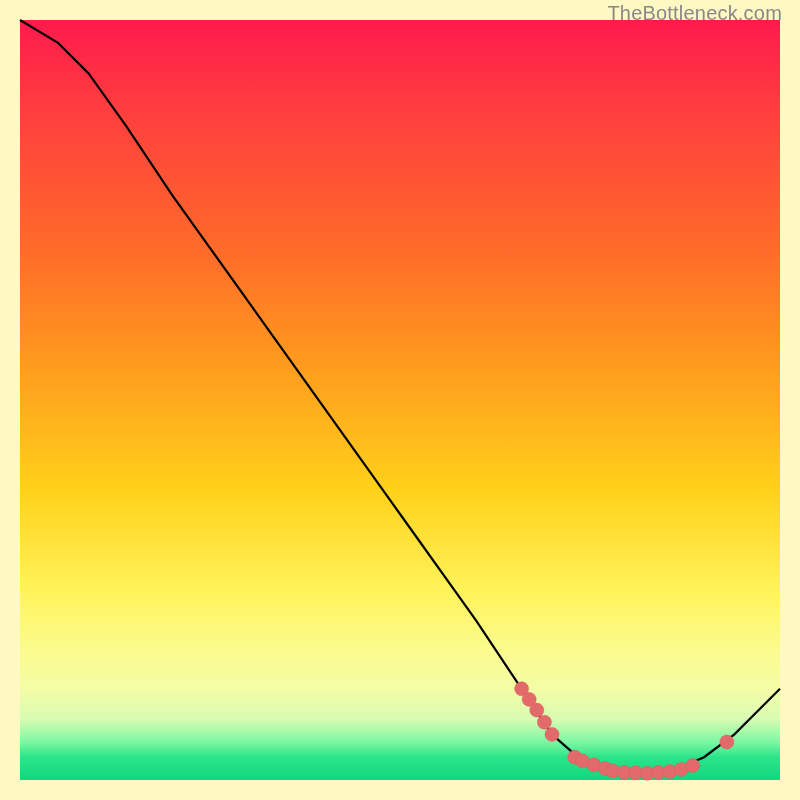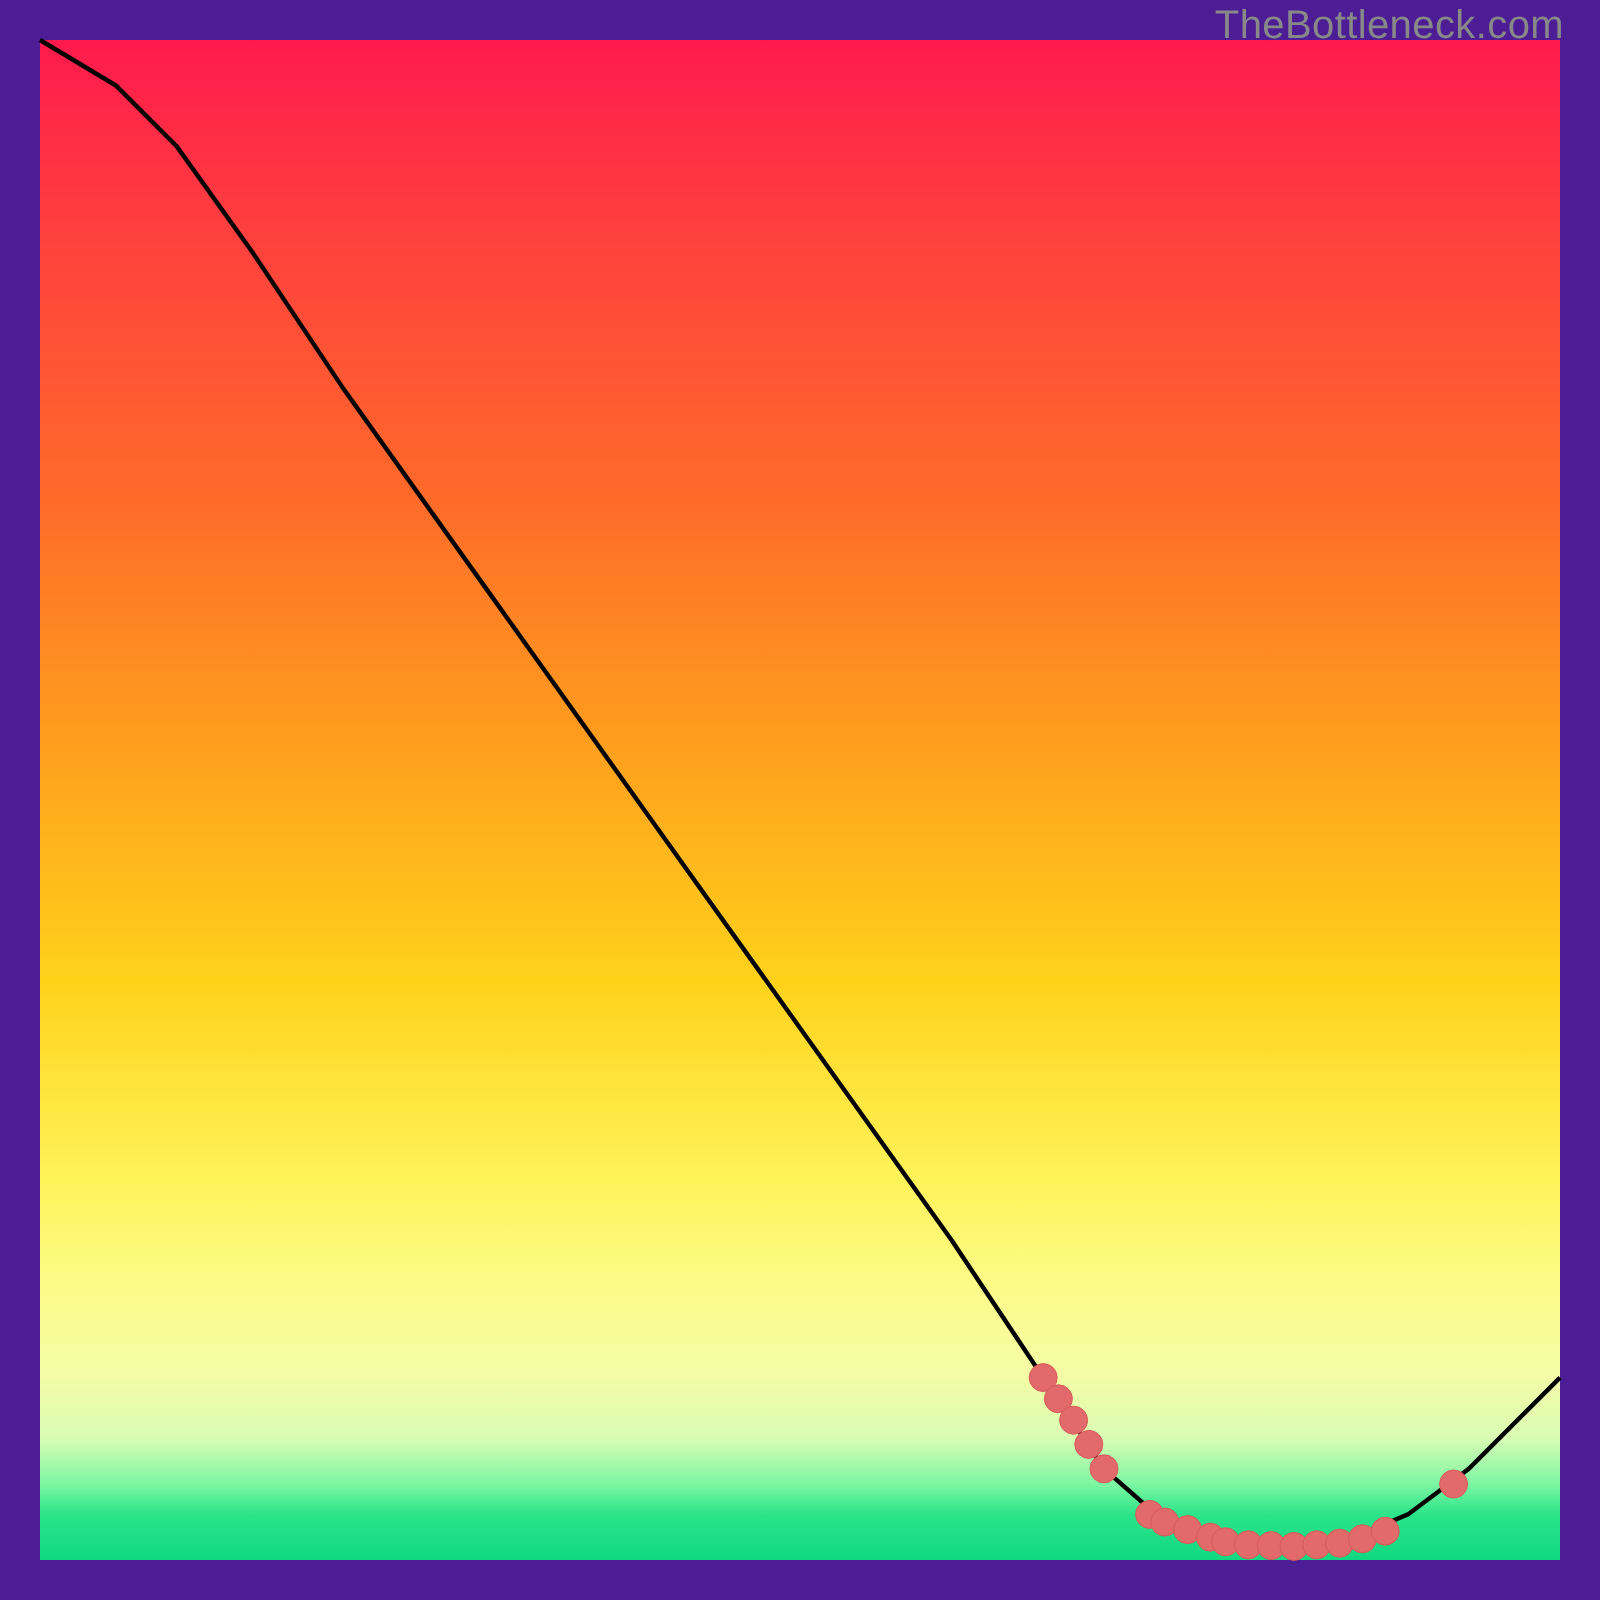--- a/index.html
+++ b/index.html
@@ -8,21 +8,21 @@
     width: 800px;
     height: 800px;
     background: #000;
     overflow: hidden;
     font-family: Arial, Helvetica, sans-serif;
   }
   .stage {
     position: relative;
     width: 800px;
     height: 800px;
-    background: #4c1d95;
+    background: #fef9c3;
   }
   .plot {
     position: absolute;
     left: 20px;
     top: 20px;
     width: 760px;
     height: 760px;
     
     background: linear-gradient(
       to bottom,

